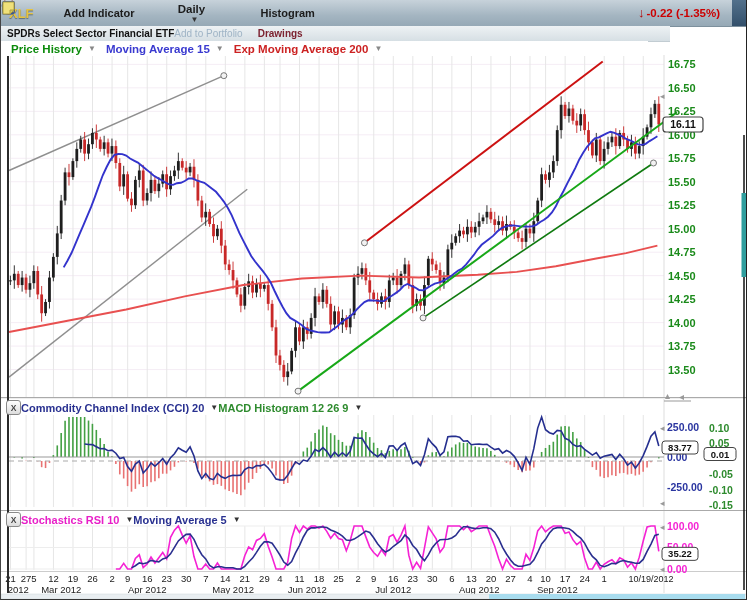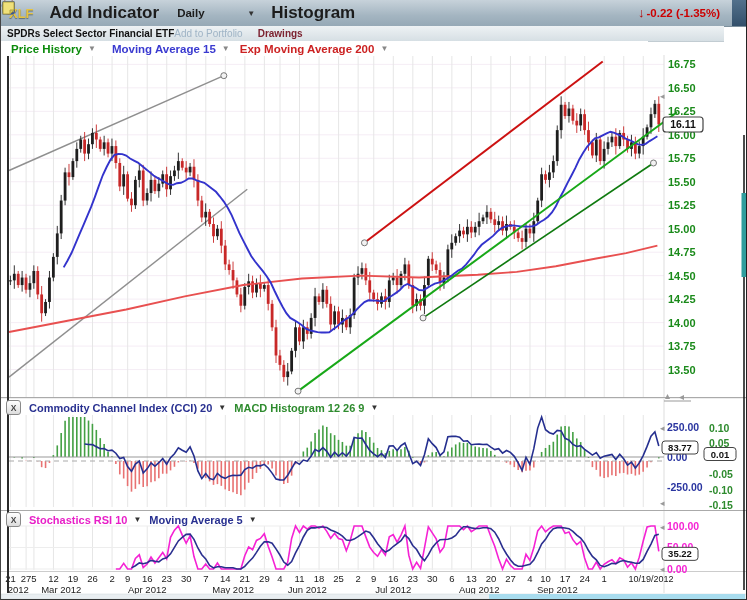--- a/index.html
+++ b/index.html
@@ -4,49 +4,49 @@
 <style>
   html,body{margin:0;padding:0;background:#666;}
   #app{position:relative;width:747px;height:600px;background:#fff;overflow:hidden;
        font-family:"Liberation Sans","DejaVu Sans",sans-serif;
        border-left:1px solid #444;border-right:1px solid #222;border-bottom:1px solid #333;box-sizing:border-box;}
   
   #toolbar{position:absolute;left:0;top:0;width:747px;height:26px;z-index:5;
     background:linear-gradient(#c7d2da,#a4b5c1 60%,#96a9b6);
     border-bottom:1px solid #7d909d;display:flex;align-items:center;}
   #toolbar .sym{color:#e7c33f;font-weight:bold;font-size:13px;margin-left:8px;text-shadow:0 1px 1px #5a6c78;}
-  .menu-item{font-size:17px;font-weight:600;color:#1c1c1c;margin-left:16px;cursor:default;}
+  .menu-item{font-size:11px;font-weight:600;color:#1c1c1c;margin-left:30px;cursor:default;}
   #interval-select{display:flex;align-items:center;justify-content:space-between;width:78px;margin-left:18px;
-    font-size:11.5px;font-weight:600;color:#1c1c1c;}
+    font-size:11.5px;font-weight:600;color:#1c1c1c;flex-direction:column;}
   .caret{font-size:8px;color:#333;margin-left:6px;}
   #toolbar-icons{display:flex;align-items:center;gap:10px;margin-left:16px;}
   .tbicon{width:15px;height:15px;display:inline-block;}
   #quote-change{position:absolute;right:28px;top:5px;color:#cc0000;font-size:11.5px;font-weight:bold;display:flex;align-items:center;gap:2px;}
   #quote-change .dn{font-size:13px;font-weight:bold;color:#b40000;}
   .corner-block{position:absolute;right:0;top:0;width:16px;height:26px;background:linear-gradient(#53718c,#33506b);}
   
-  #subbar{position:absolute;left:0;top:26px;width:723px;height:15px;z-index:5;
+  #subbar{position:absolute;left:0;top:26px;width:669px;height:15px;z-index:5;
     background:linear-gradient(#eef2f4,#d6dfe4);border-bottom:1px solid #c2ccd2;
     display:flex;align-items:center;font-size:10px;}
   #subbar .name{color:#111;font-weight:bold;margin-left:6px;}
   #subbar .addp{color:#9fb4c6;}
   #subbar .draw{color:#7c2230;margin-left:15px;font-weight:600;}
   
   #legendbar{position:absolute;left:0;top:41px;width:647px;height:15px;z-index:5;background:#fff;
     display:flex;align-items:center;font-size:11.5px;font-weight:bold;}
   #legendbar .li{display:flex;align-items:center;margin-left:10px;}
-  #legendbar .c0{color:#0b8a0b;} #legendbar .c1{color:#3a3ad0;margin-left:6px;} #legendbar .c2{color:#cc2222;}
+  #legendbar .c0{color:#0b8a0b;} #legendbar .c1{color:#3a3ad0;} #legendbar .c2{color:#cc2222;}
   #legendbar .caret{color:#888;}
   
   .panel-header{position:absolute;left:0;width:660px;height:15px;z-index:5;display:flex;align-items:center;font-size:11px;font-weight:bold;}
   #cci-header{top:400px;} #stoch-header{top:512px;}
   .xbtn{width:13px;height:13px;margin-left:5px;border:1px solid #8a8a8a;border-radius:3px;
     background:linear-gradient(#fff,#dcdcdc);color:#444;font-size:8.5px;font-weight:bold;
     display:flex;align-items:center;justify-content:center;}
-  .ph-label{margin-left:8px;display:flex;align-items:center;}
+  .ph-label{display:flex;align-items:center;}
   .navy{color:#283090;} .green{color:#2e8b2e;} .magenta{color:#e81fc8;}
   svg{position:absolute;left:0;top:0;z-index:1;}
   svg text{font-family:"Liberation Sans","DejaVu Sans",sans-serif;}
 </style>
 </head>
 <body>
 
 <div id="app">
 
   <svg id="chart" width="747" height="600">

